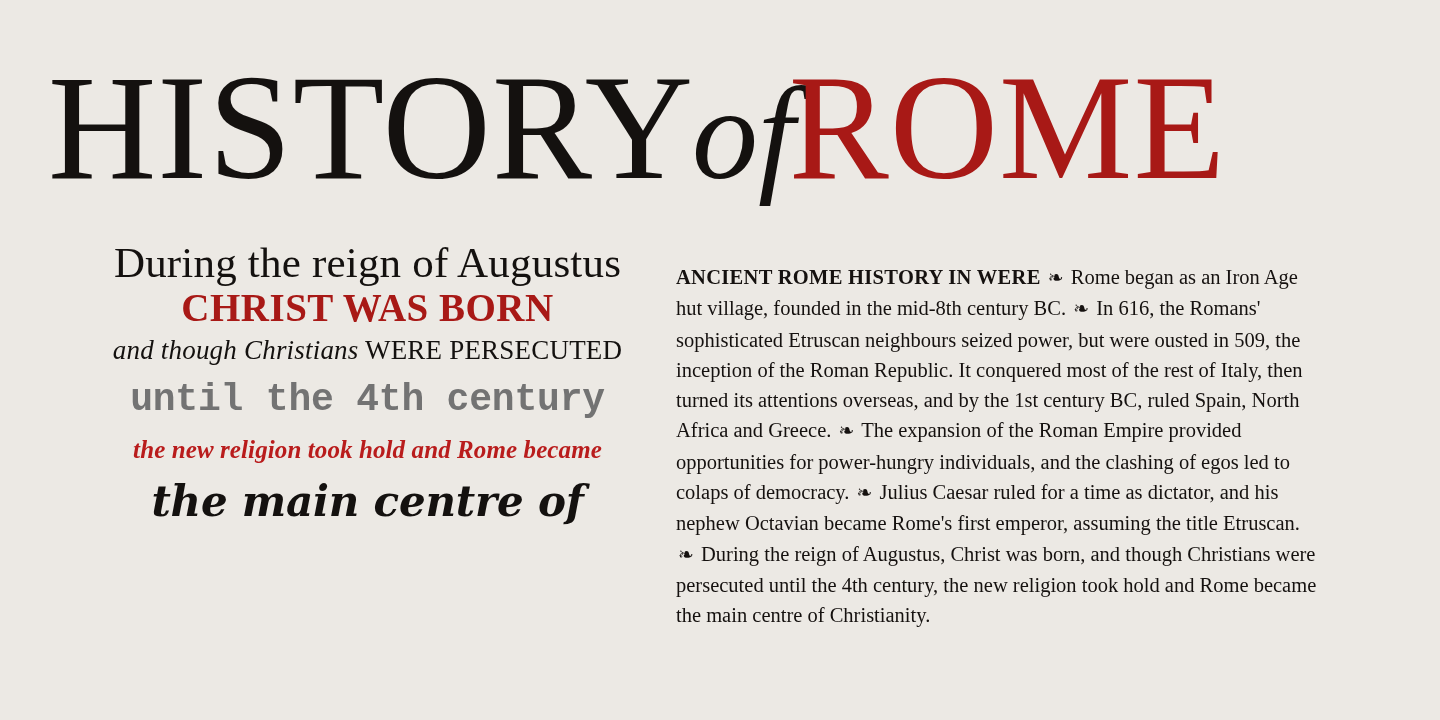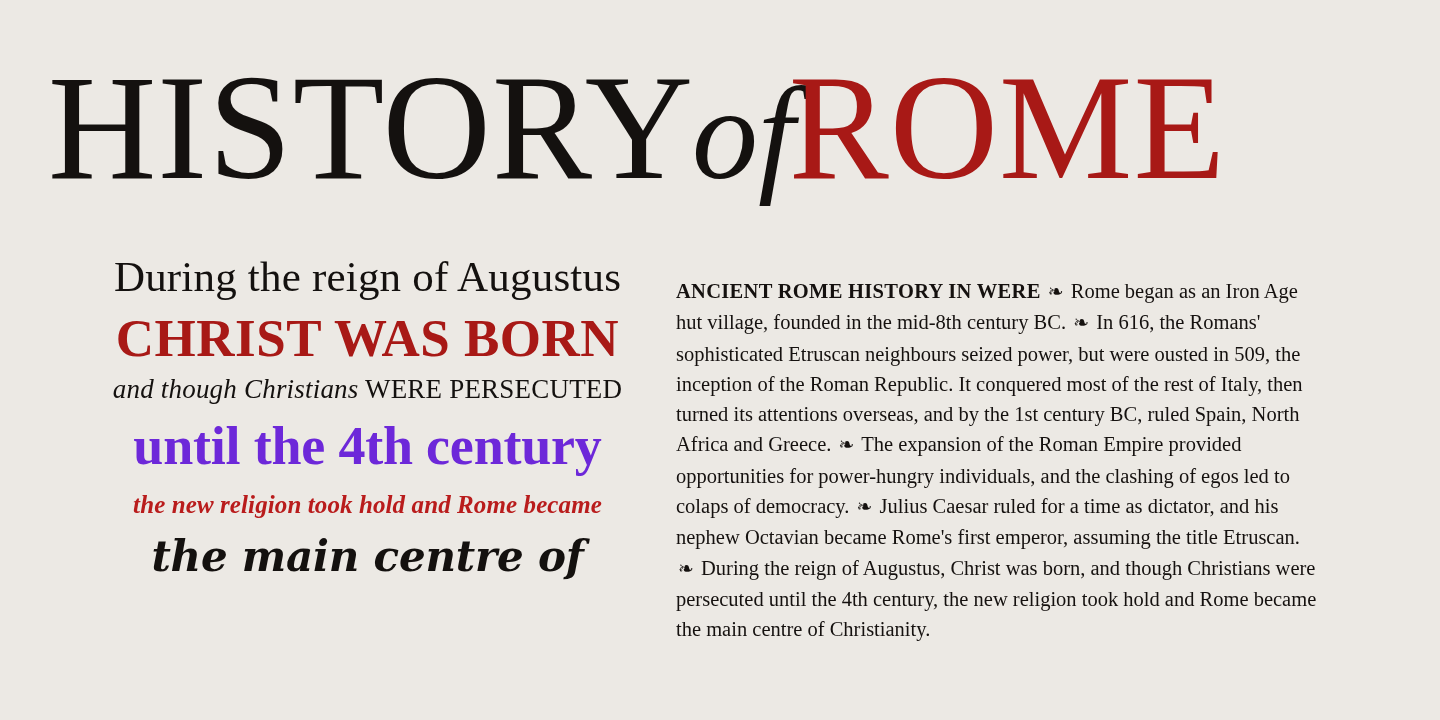--- a/index.html
+++ b/index.html
@@ -48,66 +48,66 @@
   .masthead .rome {
     font-family: "Liberation Serif", serif;
     font-size: 150px;
     color: #a81916;
     letter-spacing: 1px;
   }
 
   
   .columns {
     position: absolute;
-    top: 254px;
+    top: 240px;
     left: 0;
     width: 1440px;
     height: 440px;
   }
 
   
   .left-col {
     position: absolute;
     left: 95px;
     top: 0;
     width: 545px;
     text-align: center;
   }
   .l1 {
     font-size: 43px;
     color: #14110f;
     line-height: 1.06;
     letter-spacing: 0.2px;
   }
   .l2 {
-    font-size: 53px;
+    font-size: 39px;
     font-weight: bold;
     color: #a81916;
     letter-spacing: 0.5px;
     line-height: 1.15;
-    margin-top: 8px;
+    margin-top: 0;
   }
   .l3 {
     font-size: 27px;
     color: #14110f;
     line-height: 1.2;
     margin-top: 4px;
     letter-spacing: 0.2px;
   }
   .l3 .ital {
     font-style: italic;
   }
   .l3 .caps {
     font-style: normal;
   }
   .l4 {
-    font-family: Liberation Serif, serif;
-    font-size: 54px;
+    font-family: Liberation Mono, monospace;
+    font-size: 38px;
     font-weight: bold;
-    color: #6d28d9;
+    color: #737373;
     letter-spacing: -0.2px;
     line-height: 1.1;
     margin-top: 12px;
   }
   .l5 {
     font-size: 25px;
     font-style: italic;
     font-weight: bold;
     color: #b91c1c;
     line-height: 1.2;

